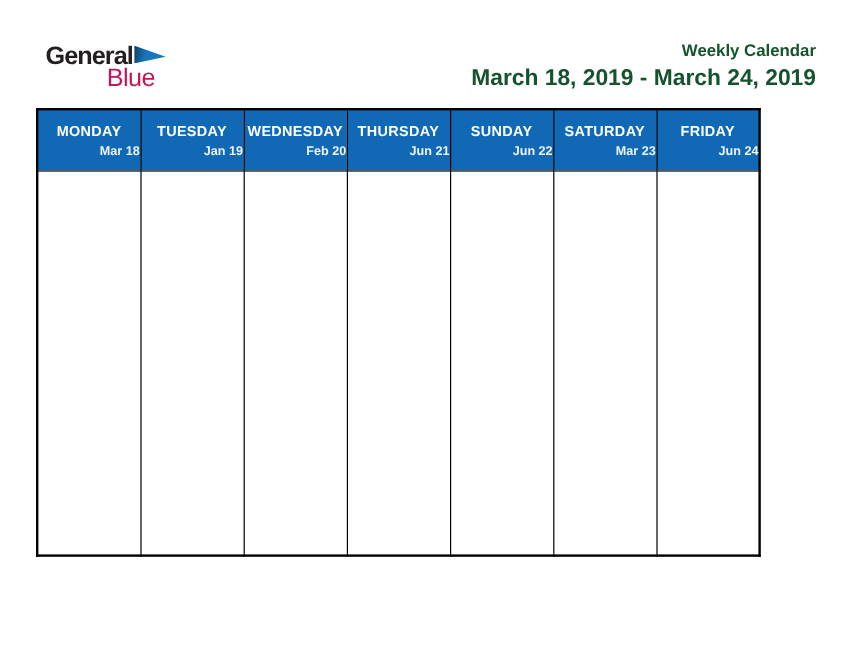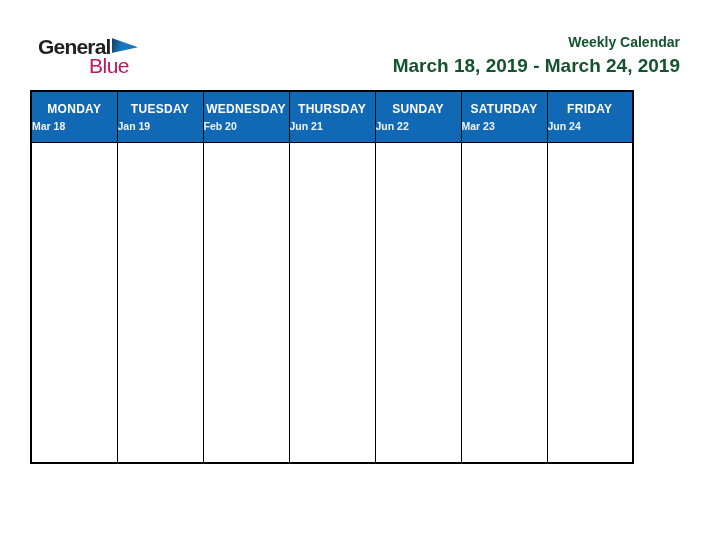--- a/index.html
+++ b/index.html
@@ -93,21 +93,21 @@
     color: #ffffff;
     font-weight: bold;
     font-size: 12px;
     letter-spacing: 0.3px;
     text-align: center;
     line-height: 1;
   }
   .day-date {
     color: rgba(255, 255, 255, 0.93);
     font-size: 10.5px;
-    text-align: left;
+    text-align: right;
     line-height: 1;
     margin-top: 6px;
   }
 </style>
 </head>
 <body>
 
 <div class="logo">
   <div class="logo-row1">
     <span class="logo-general">General</span>

